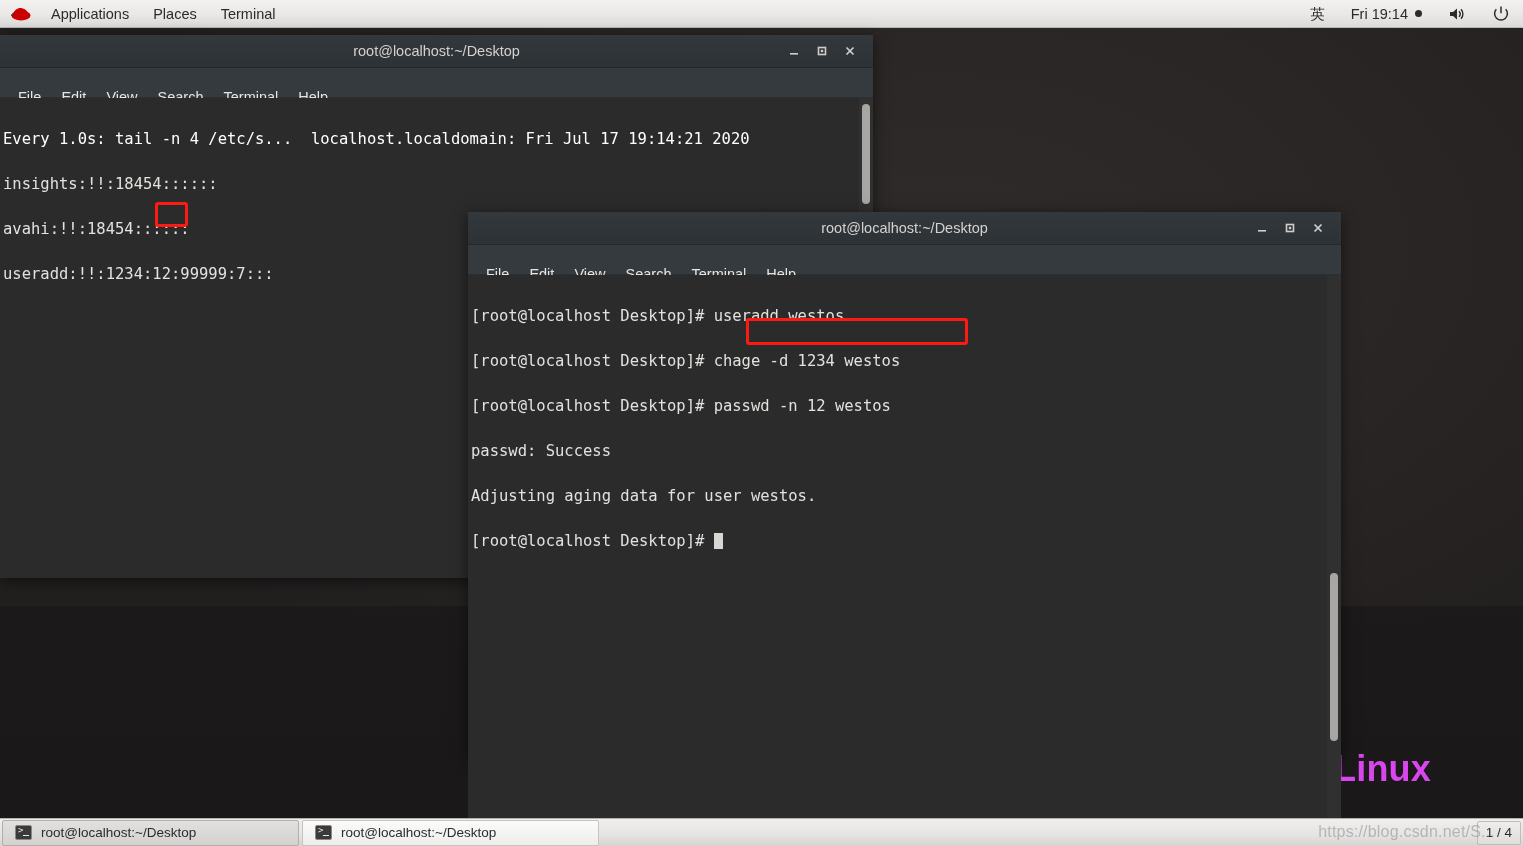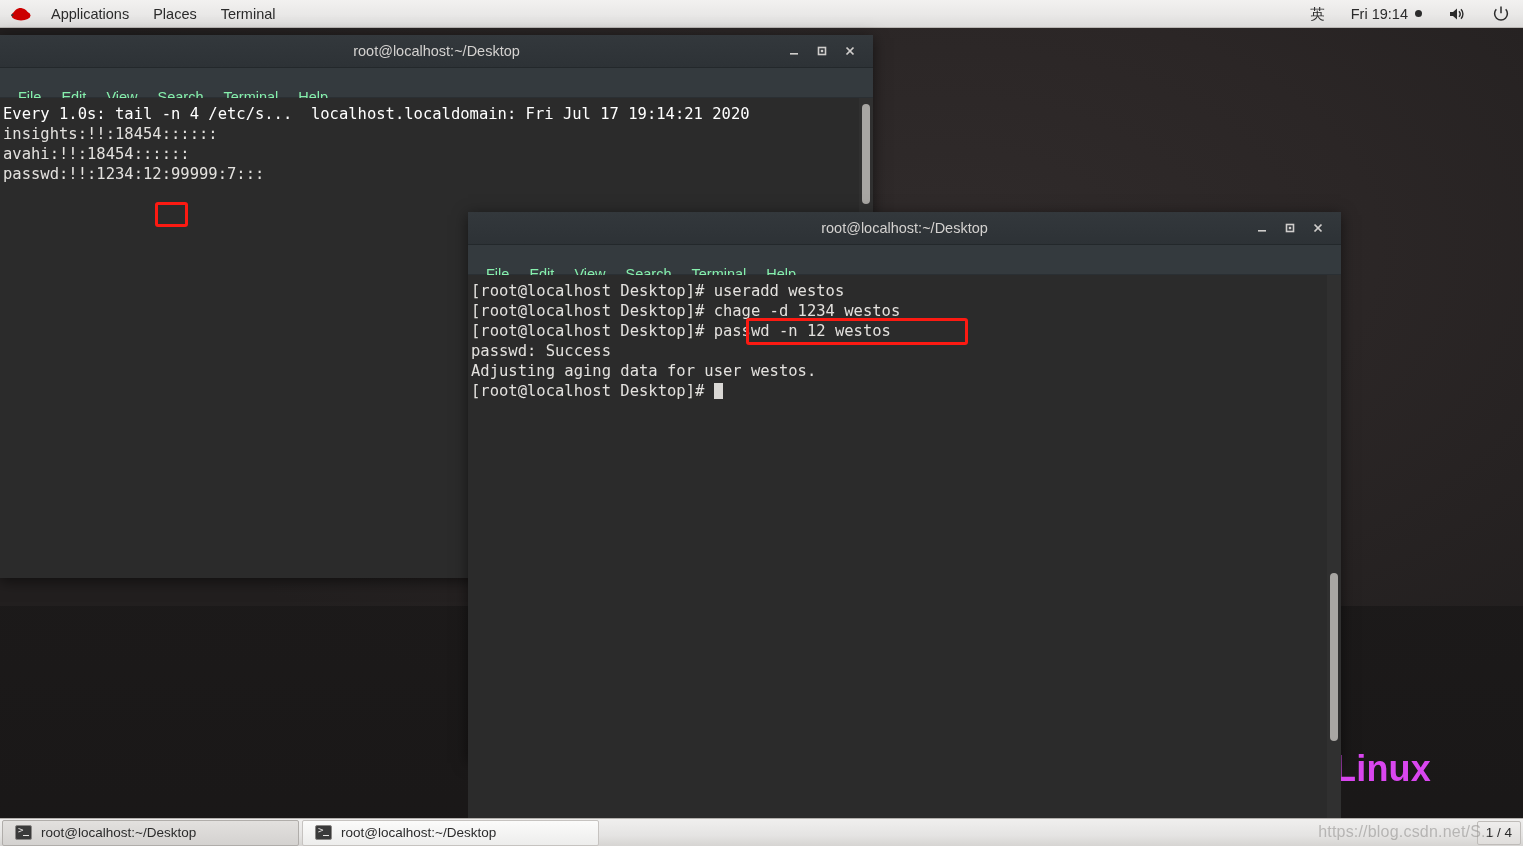--- a/index.html
+++ b/index.html
@@ -134,36 +134,36 @@
     height: 30px;
     background: #343a3e;
     border-bottom: 1px solid #2a2f33;
     display: flex;
     align-items: center;
     padding-left: 8px;
     font-size: 14.5px;
   }
   .menubar .m {
     padding: 0 10px;
-    color: #86efac;
+    color: #e5e5e5;
     line-height: 30px;
     cursor: default;
     margin-top: 28px;
   }
   .termbody {
     position: relative;
     background: #2b2b2b;
     overflow: hidden;
     font-family: "DejaVu Sans Mono", "Liberation Mono", monospace;
     font-size: 15.5px;
     line-height: 20px;
     color: #e3e1de;
     padding: 6px 0 0 0;
   }
-  .termline { white-space: pre; padding-left: 3px; }
+  .termline { white-space: pre; padding-left: 3px; margin-top: 25px; }
   .cursor-block {
     display: inline-block;
     width: 9px; height: 16px;
     background: #d9d7d4;
     vertical-align: -3px;
   }
   .scrollbar-track {
     position: absolute;
     top: 0; right: 0;
     width: 14px;
@@ -365,21 +365,21 @@
     <span class="m">View</span>
     <span class="m">Search</span>
     <span class="m">Terminal</span>
     <span class="m">Help</span>
   </div>
   <div class="termbody">
     <div class="termline watchline">Every 1.0s: tail -n 4 /etc/s...  localhost.localdomain: Fri Jul 17 19:14:21 2020</div>
     <div class="termline"></div>
     <div class="termline">insights:!!:18454::::::</div>
     <div class="termline">avahi:!!:18454::::::</div>
-    <div class="termline">passwd:!!:1234:12:99999:7:::</div>
+    <div class="termline">useradd:!!:1234:12:99999:7:::</div>
     <div class="scrollbar-track">
       <div class="scrollbar-thumb" style="top:6px; height:100px;"></div>
     </div>
   </div>
 </div>
 
 <div id="term2" class="term-window">
   <div class="titlebar">
     <span class="title">root@localhost:~/Desktop</span>
     <div class="win-buttons">

